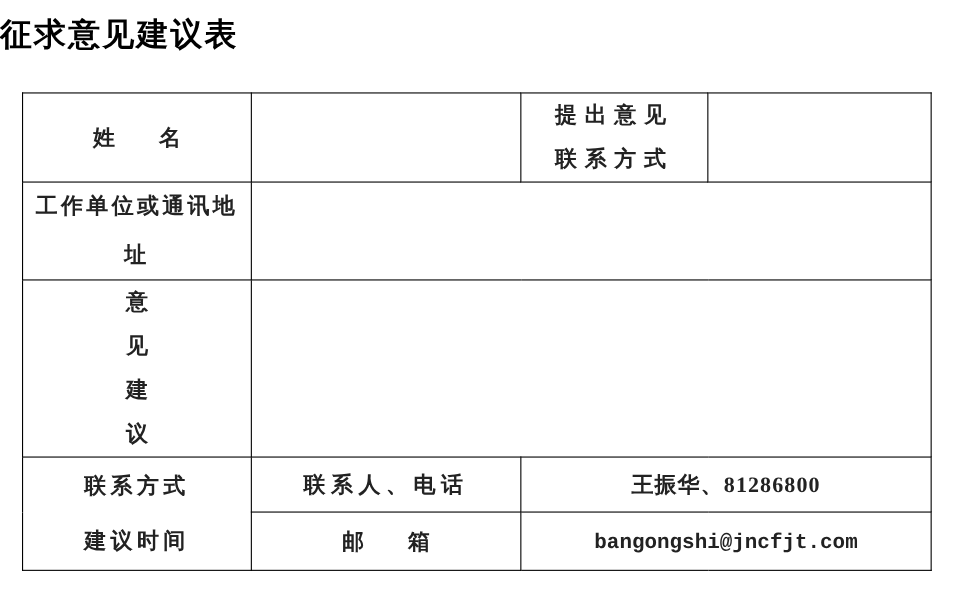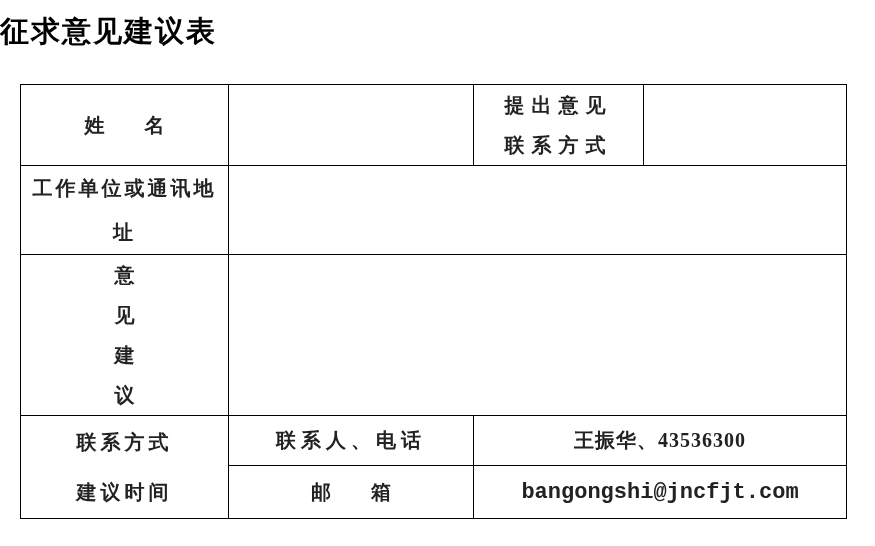--- a/index.html
+++ b/index.html
@@ -65,21 +65,21 @@
     line-height: 40px;
   }
   .group-label .line {
     line-height: 50px;
     letter-spacing: 4px;
   }
   .phone-label span { letter-spacing: 5px; }
   .phone-value span { letter-spacing: 1px; }
   .email-value span {
     font-family: "Liberation Mono", "DejaVu Sans Mono", monospace;
-    font-size: 22px;
+    font-size: 19px;
     margin-top: 41px;
   }
 </style>
 </head>
 <body>
 
 <div class="page">
 
   <h1 class="page-title">征求意见建议表</h1>
 
@@ -130,21 +130,21 @@
 
       <tr class="r4">
         <td class="group-label" rowspan="2">
           <div class="line">联系方式</div>
           <div class="line">建议时间</div>
         </td>
         <td class="phone-label">
           <span>联系人、电话</span>
         </td>
         <td class="phone-value" colspan="2">
-          <span>王振华、43536300</span>
+          <span>王振华、81286800</span>
         </td>
       </tr>
 
       <tr class="r5">
         <td>
           <span>邮　　箱</span>
         </td>
         <td class="email-value" colspan="2">
           <span>bangongshi@jncfjt.com</span>
         </td>

